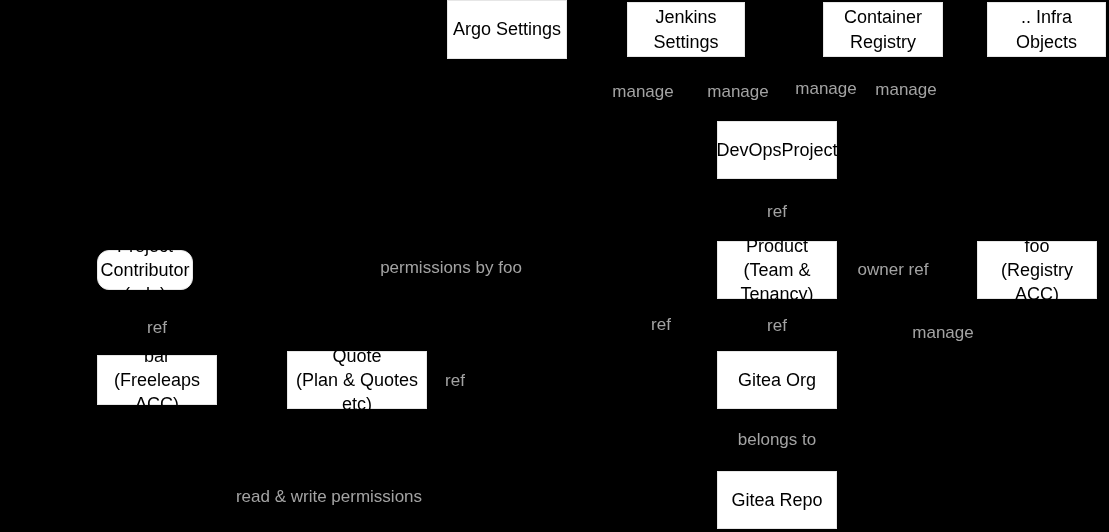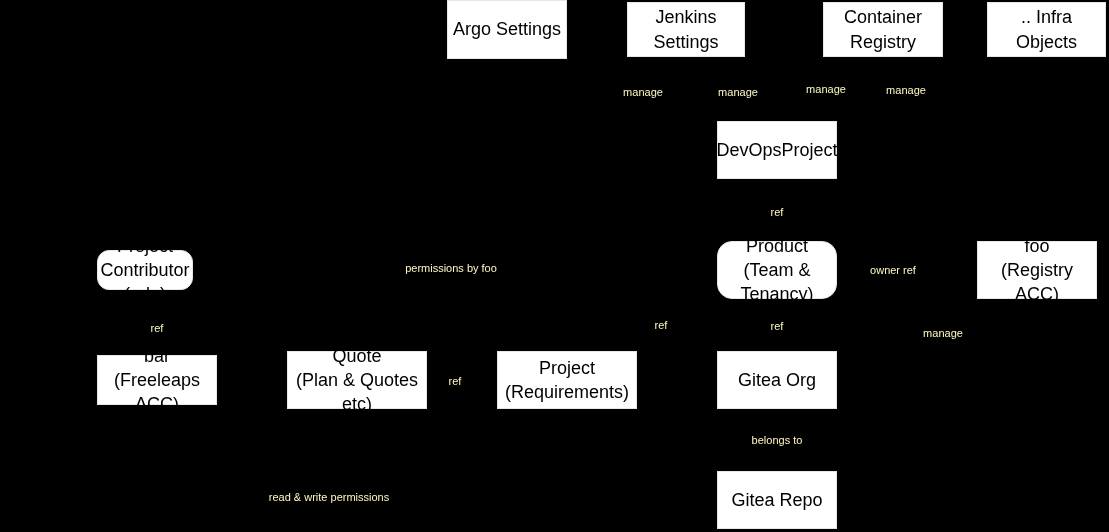--- a/index.html
+++ b/index.html
@@ -28,23 +28,23 @@
   .node-label {
     color: #000000;
     font-size: 18px;
     line-height: 1.35;
     white-space: pre-line;
     padding: 0 4px;
   }
   .edge-label {
     position: absolute;
     transform: translate(-50%, -50%);
-    color: #fef9c3;
+    color: #a3a3a3;
     background: #000000;
-    font-size: 11px;
+    font-size: 17px;
     line-height: 1.1;
     padding: 1px 2px;
     white-space: nowrap;
   }
 </style>
 </head>
 <body>
 
 <div class="canvas">
 
@@ -56,43 +56,39 @@
   </div>
   <div class="node" style="left:807px; top:2px;   width:120px; height:55px;margin-left:16px;">
     <span class="node-label">Container Registry</span>
   </div>
   <div class="node" style="left:987px; top:2px;   width:119px; height:55px;">
     <span class="node-label">.. Infra Objects</span>
   </div>
   <div class="node" style="left:717px; top:121px; width:120px; height:58px;">
     <span class="node-label">DevOpsProject</span>
   </div>
-  <div class="node" style="left:717px; top:241px; width:120px; height:58px;border-radius:15px;">
+  <div class="node" style="left:717px; top:241px; width:120px; height:58px;">
     <span class="node-label">Product
 (Team &amp; Tenancy)</span>
   </div>
   <div class="node" style="left:977px; top:241px; width:120px; height:58px;">
     <span class="node-label">foo
 (Registry ACC)</span>
   </div>
   <div class="node" style="left:97px;  top:250px; width:96px; height:40px;border-radius:12px;">
     <span class="node-label">Project Contributor
 (role)</span>
   </div>
   <div class="node" style="left:97px;  top:355px; width:120px; height:50px;">
     <span class="node-label">bar
 (Freeleaps ACC)</span>
   </div>
   <div class="node" style="left:287px; top:351px; width:140px; height:58px;">
     <span class="node-label">Quote
 (Plan &amp; Quotes etc)</span>
-  </div>
-  <div class="node" style="left:497px; top:351px; width:140px; height:58px;">
-    <span class="node-label">Project
-(Requirements)</span>
   </div>
   <div class="node" style="left:717px; top:351px; width:120px; height:58px;">
     <span class="node-label">Gitea Org</span>
   </div>
   <div class="node" style="left:717px; top:471px; width:120px; height:58px;">
     <span class="node-label">Gitea Repo</span>
   </div>
 
   <span class="edge-label" style="left:643px; top:92px;">manage</span>
   <span class="edge-label" style="left:738px; top:92px;">manage</span>

